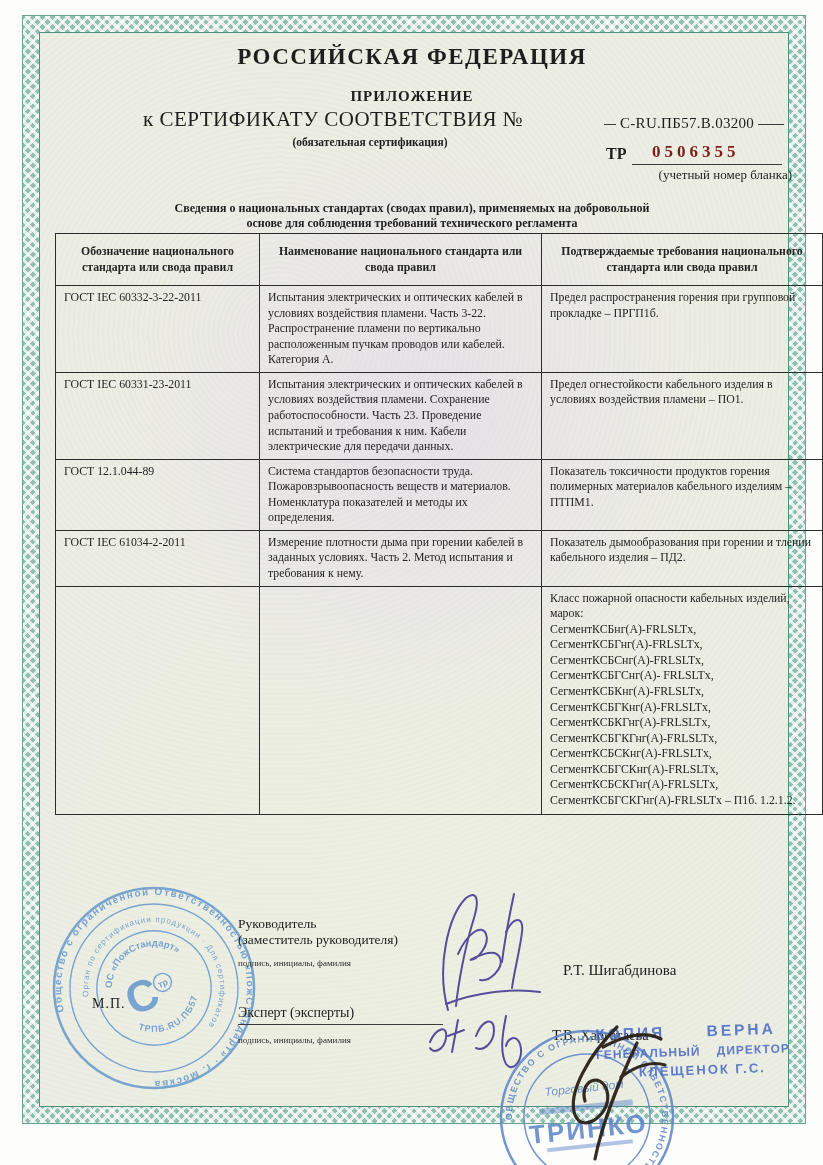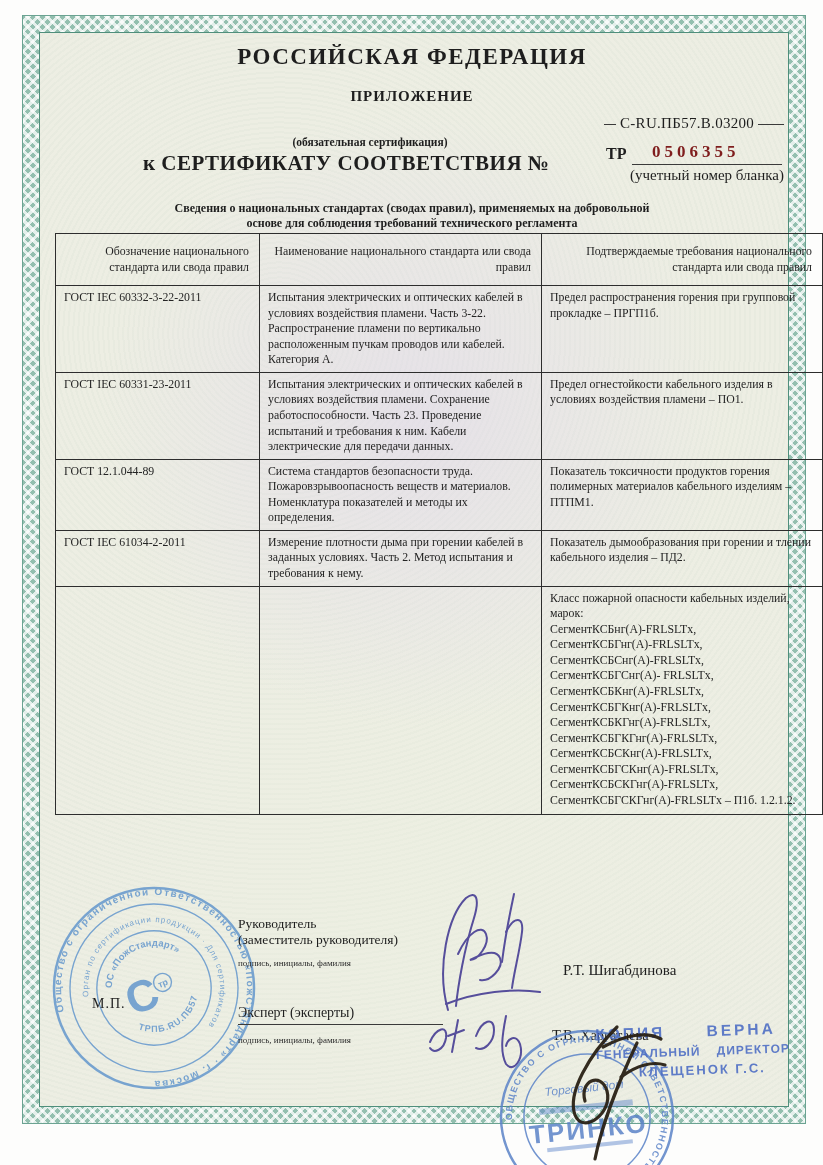--- a/index.html
+++ b/index.html
@@ -23,39 +23,39 @@
     background:
       radial-gradient(ellipse 58% 40% at 50% 36%, rgba(223,214,236,.55), rgba(223,214,236,0) 72%),
       radial-gradient(ellipse 70% 45% at 50% 80%, rgba(236,240,224,.45), rgba(236,240,224,0) 70%),
       repeating-radial-gradient(circle at 32% 28%, rgba(140,175,155,.05) 0 2px, rgba(0,0,0,0) 2px 5px),
       #edeee3;
   }
   
   .t-center { text-align:center; }
   .hdr-country { position:absolute; left:40px; top:44px; width:744px; font-size:23px; font-weight:bold; letter-spacing:1.5px; }
   .hdr-apx     { position:absolute; left:40px; top:88px; width:744px; font-size:15px; font-weight:bold; letter-spacing:1px; }
-  .hdr-cert    { position:absolute; left:143px; top:107px; font-size:21px; font-weight:bold; letter-spacing:.5px;margin-top:44px; }
+  .hdr-cert    { position:absolute; left:143px; top:107px; font-size:21px; font-weight:normal; letter-spacing:.5px; }
   .hdr-certnum { position:absolute; left:604px; top:115px; font-size:15px; letter-spacing:.3px; white-space:nowrap; }
   .hline { display:inline-block; height:1px; background:#3a3a3a; vertical-align:middle; }
   .hdr-mandatory { position:absolute; left:210px; top:136px; width:320px; font-size:11.5px; font-weight:bold; text-align:center; }
   .tr-label  { position:absolute; left:606px; top:145px; font-size:16px; font-weight:bold; }
   .tr-number { position:absolute; left:652px; top:142px; font-size:17px; font-weight:bold; letter-spacing:4px; }
   .tr-line   { position:absolute; left:632px; top:164px; width:150px; height:1px; background:#3a3a3a; }
-  .tr-note   { position:absolute; left:622px; top:167px; width:170px; font-size:15px; text-align:center; }
+  .tr-note   { position:absolute; left:622px; top:167px; width:170px; font-size:13px; text-align:right; }
   .apx2 { position:absolute; left:40px; top:186px; width:744px; font-size:12.5px; font-weight:bold; }
   .sub1 { position:absolute; left:40px; top:201px; width:744px; font-size:12px; font-weight:bold; }
   .sub2 { position:absolute; left:40px; top:216px; width:744px; font-size:12px; font-weight:bold; }
   
   .std-table {
     position:absolute; left:55px; top:233px; width:704px;
     border-collapse:collapse; table-layout:fixed;
     font-size:11.8px; line-height:1.32; color:#242424;
   }
   .std-table td, .std-table th { border:1.6px solid #2d2d2d; padding:4px 8px; vertical-align:top; }
-  .std-table th { font-weight:normal; text-align:right; vertical-align:middle; padding:4px 10px; line-height:1.35; }
+  .std-table th { font-weight:bold; text-align:center; vertical-align:middle; padding:4px 10px; line-height:1.35; }
   .col1 { width:183px; } .col2 { width:261px; } .col3 { width:260px; }
   tr.hrow  { height:52px; }
   tr.r0 { height:78px; } tr.r1 { height:74px; } tr.r2 { height:66px; }
   tr.r3 { height:54px; } tr.r4 { height:228px;margin-top:28px; }
   .marks div { margin:0; }
   
   .role-block { position:absolute; left:238px; top:916px; width:205px; font-size:13.5px; line-height:1.2; }
   .role-line3 { word-spacing:7px; }
   .sig-rule { border-bottom:1px solid #3a3a3a; padding-bottom:2px; }
   .sig-note { font-size:9px; padding-top:2px; color:#2c2c2c;margin-top:8px; }

